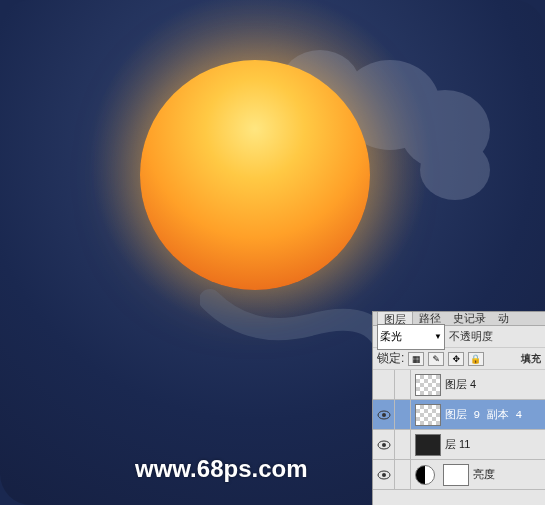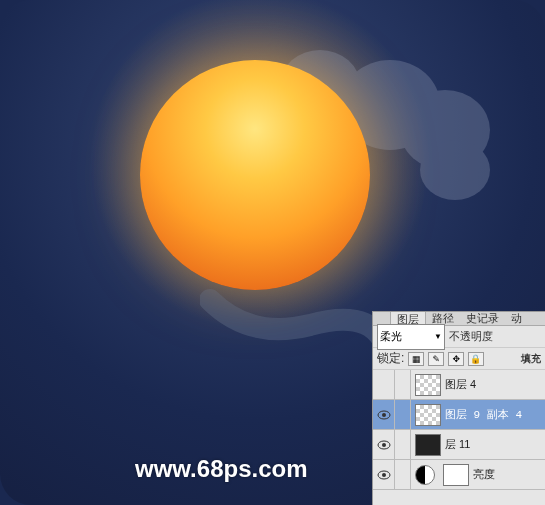--- a/index.html
+++ b/index.html
@@ -78,21 +78,21 @@
       border-left: 1px solid #999;
       border-top: 1px solid #999;
       overflow: hidden;
     }
     .panel-tabs {
       display: flex;
       height: 14px;
       background: #d4d4d4;
       border-bottom: 1px solid #aaa;
       align-items: center;
-      padding-left: 17px;
+      padding-left: 4px;
       gap: 0;
     }
     .tab {
       padding: 2px 6px;
       font-size: 11px;
       color: #333;
       cursor: pointer;
     }
     .tab.active {
       background: #e6e6e6;

